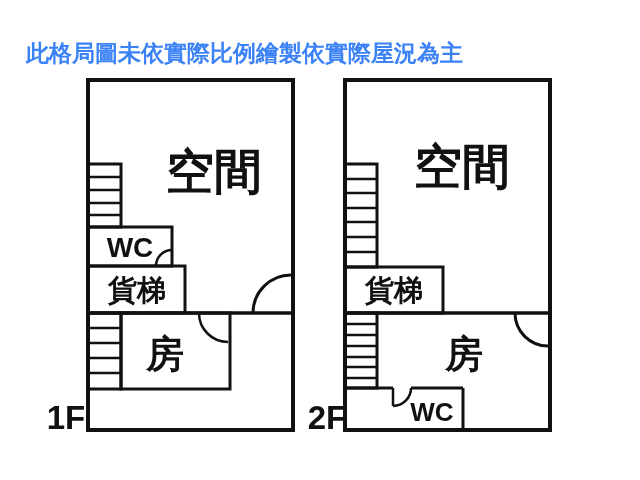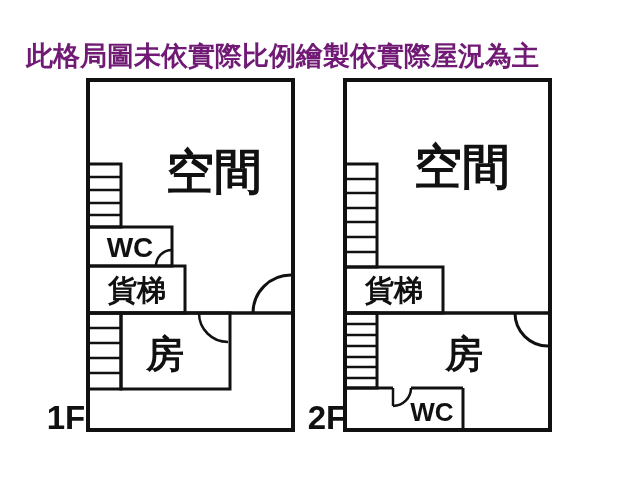--- a/index.html
+++ b/index.html
@@ -12,24 +12,24 @@
     position: relative;
     width: 640px;
     height: 480px;
     background: #ffffff;
     overflow: hidden;
   }
   #title {
     position: absolute;
     left: 26px;
     top: 38px;
-    font-size: 27px;
+    font-size: 23px;
     font-weight: bold;
     letter-spacing: 0px;
-    color: #701a75;
+    color: #3b82f6;
     white-space: nowrap;
   }
   svg text {
     font-family: "Liberation Sans", sans-serif;
     font-weight: bold;
     fill: #111111;
   }
   .wall { stroke: #111111; fill: none; }
 </style>
 </head>

